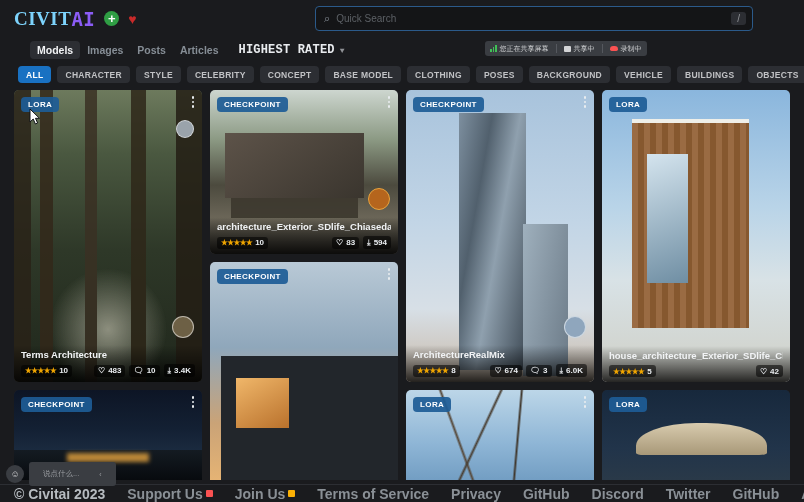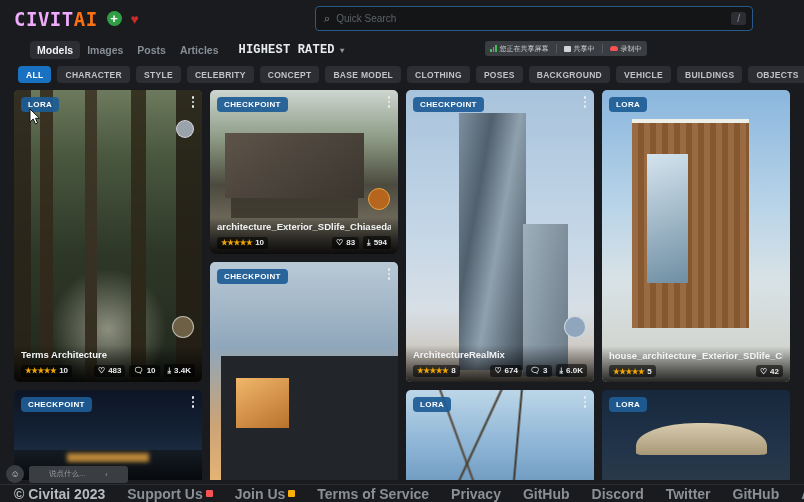--- a/index.html
+++ b/index.html
@@ -18,22 +18,22 @@
     background: #1a1b1e;
     display: flex;
     align-items: center;
     padding: 0 14px;
   }
   .logo {
     display: flex; align-items: center;
     font-size: 19px; font-weight: 800; letter-spacing: 0.5px;
     font-family: "DejaVu Sans Mono", monospace;
   }
-  .logo .civit { color: #f0abfc; }
-  .logo .ai { color: #f97316; }
+  .logo .civit { color: #7dd3fc; font-family: Liberation Serif, serif; }
+  .logo .ai { color: #8b5cf6; }
   .plus-badge {
     width: 15px; height: 15px; border-radius: 50%;
     background: #2f9e44; margin-left: 9px;
     display: flex; align-items: center; justify-content: center;
     color: #fff; font-size: 13px; font-weight: 700; line-height: 1;
   }
   .heart-badge {
     margin-left: 9px; color: #c92a2a; font-size: 14px; line-height: 1;
   }
 
@@ -325,22 +325,22 @@
     z-index: 35;
   }
   .chat-bubble-btn {
     width: 18px; height: 18px; border-radius: 50%;
     background: #3a3d42;
     display: flex; align-items: center; justify-content: center;
     color: #d0d1d3; font-size: 9px;
   }
   .chat-input-mini {
     background: #3a3d42; border-radius: 3px;
-    height: 17px; display: flex; align-items: center;
-    padding: 0 20px; gap: 20px;
+    height: 24px; display: flex; align-items: center;
+    padding: 0 14px; gap: 20px;
   }
   .chat-ph { font-size: 7.5px; color: #9a9da1; }
   .chat-caret { font-size: 7px; color: #9a9da1; }
 
   
   .footer {
     position: absolute; left: 0; right: 0; bottom: 0;
     height: 18px;
     background: #1a1b1e;
     border-top: 1px solid #2c2e33;

